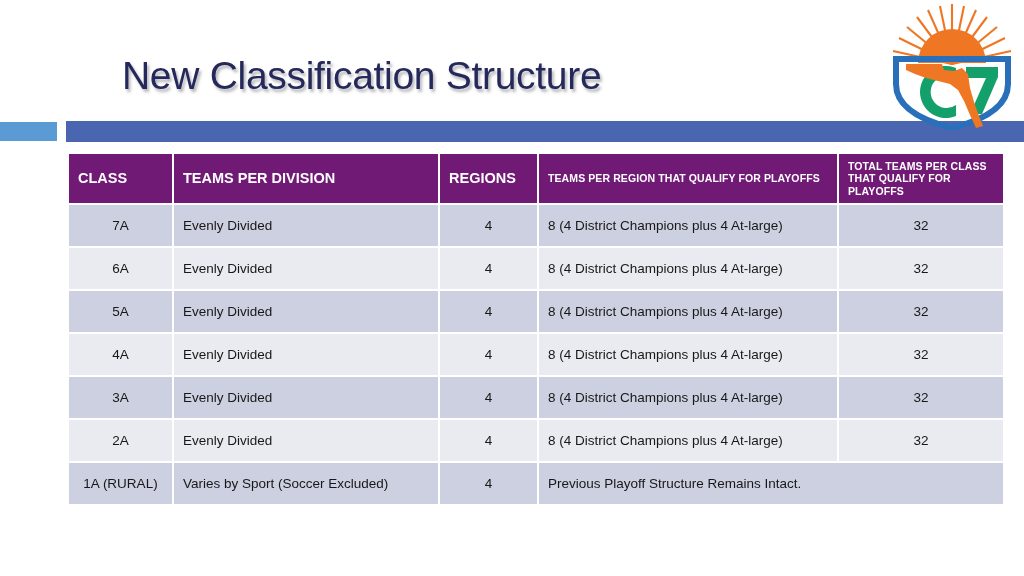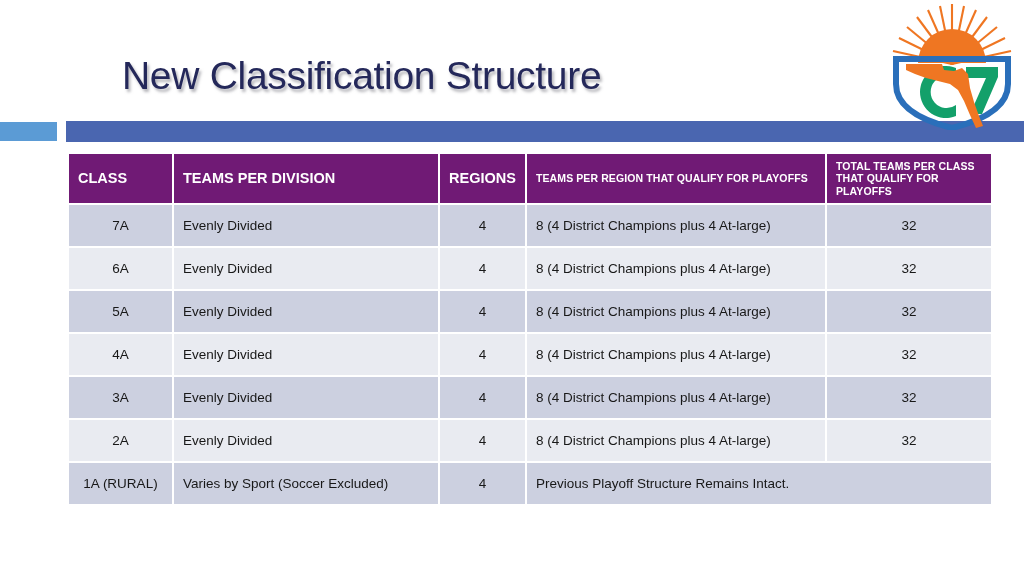--- a/index.html
+++ b/index.html
@@ -86,21 +86,21 @@
     font-size: 13.5px;
     line-height: 1.2;
   }
   
   tr.row-odd td  { background: #ccd0e0; }
   tr.row-even td { background: #e9ebf1; margin-top: 8px; }
 
   
   .col-class   { width: 103px; }
   .col-teams   { width: 264px; }
-  .col-regions { width: 85px; }
+  .col-regions { width: 97px; }
   .col-qualify { width: 298px; }
   .col-total   { width: 164px; }
 
   th.col-class,
   th.col-teams,
   th.col-regions { font-size: 14.5px; }
   th.col-qualify { font-size: 10.5px; text-align: center; letter-spacing: 0.1px; }
   th.col-total   { font-size: 10.5px; text-align: left; letter-spacing: 0.1px; }
 
   td.cell-class   { text-align: center; }

